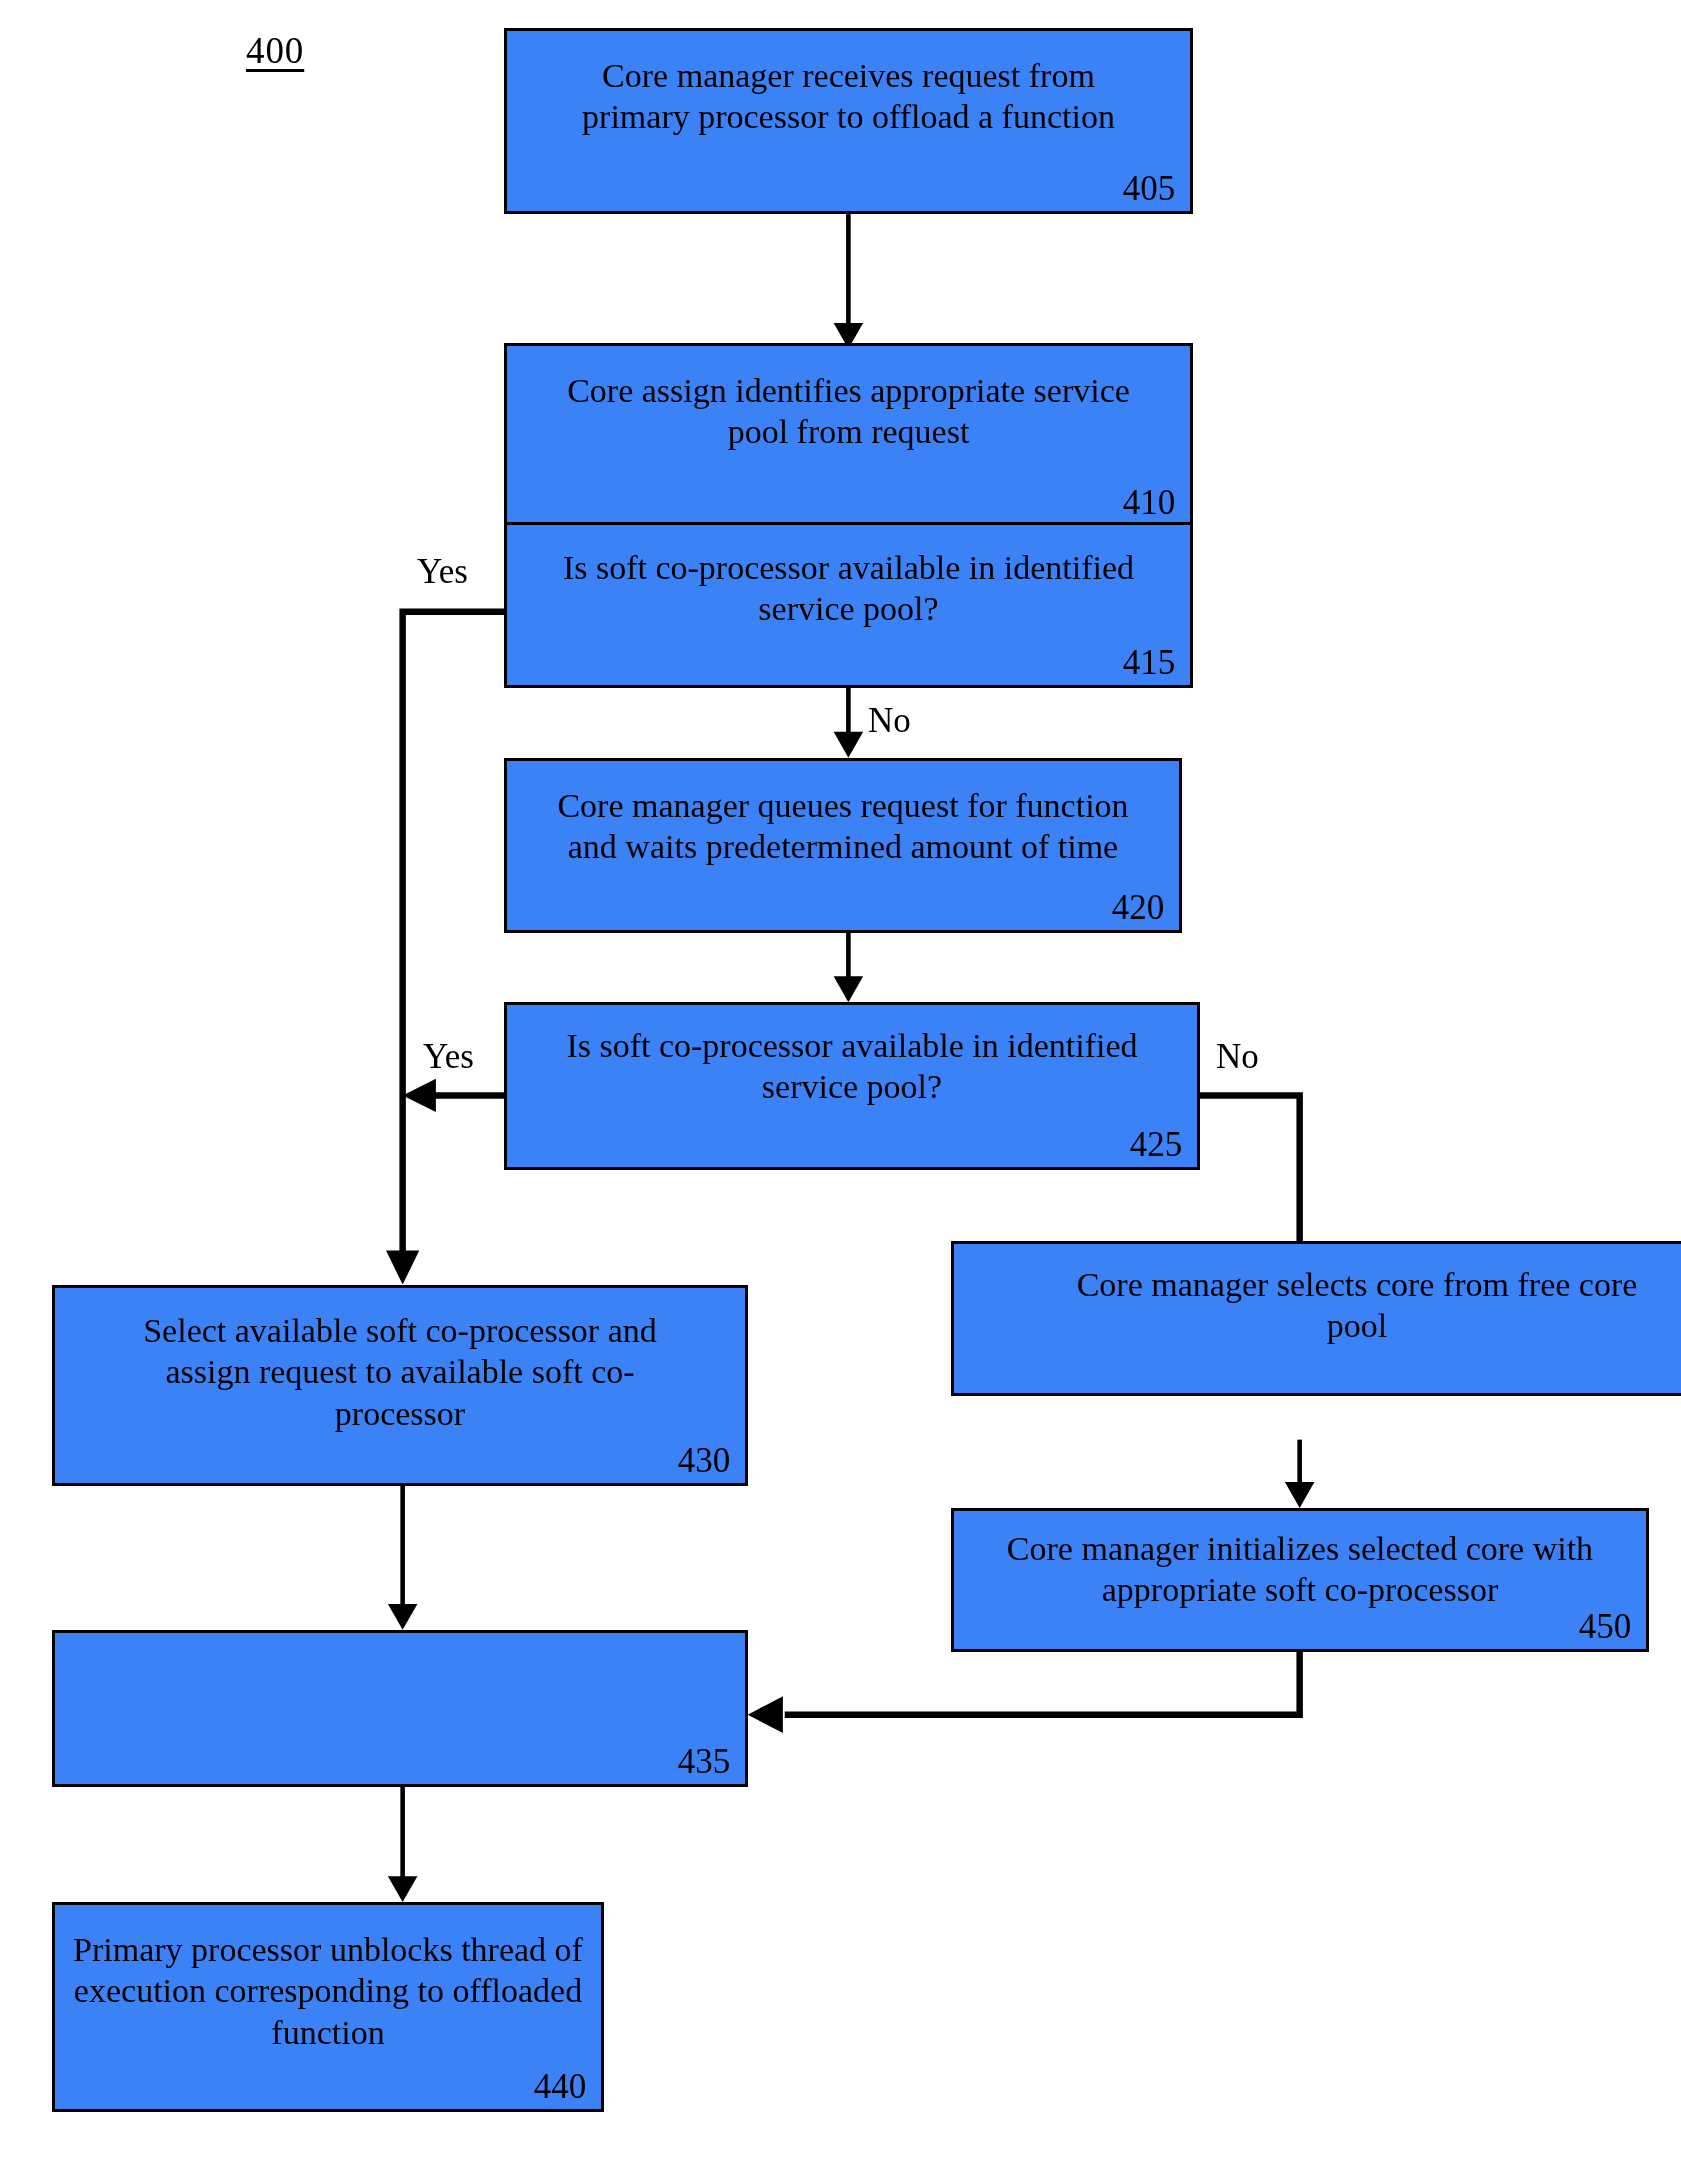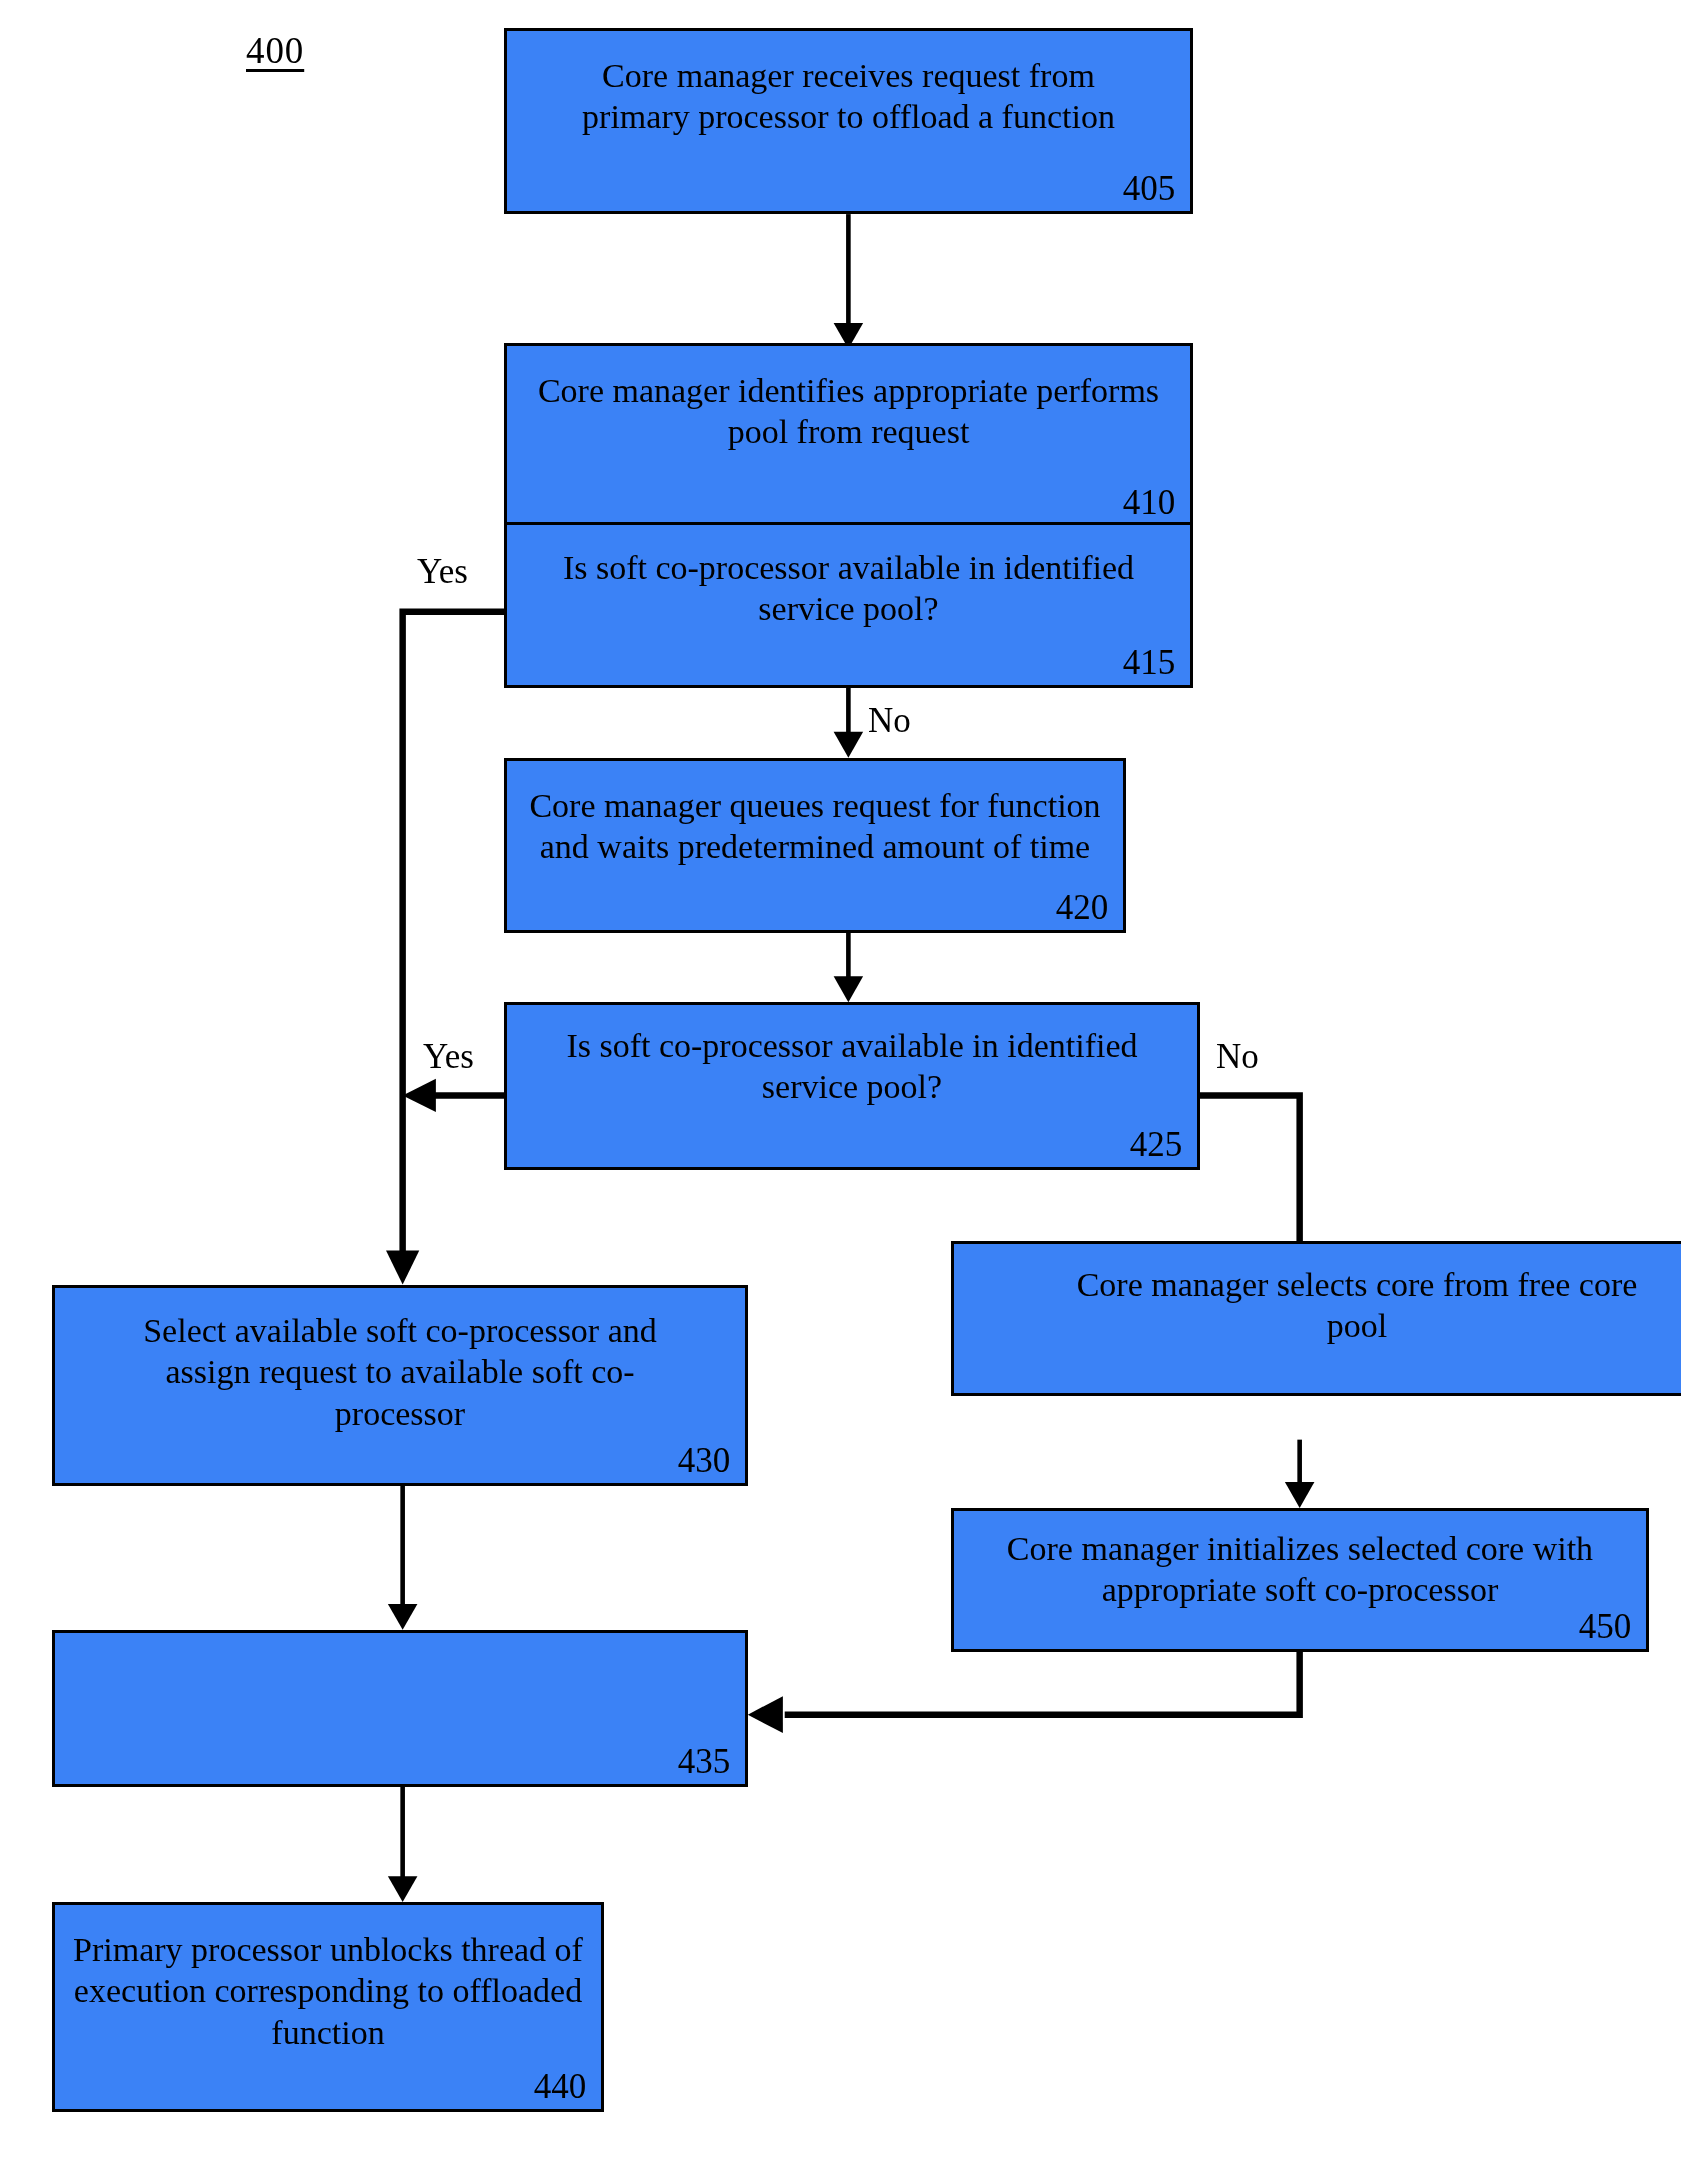--- a/index.html
+++ b/index.html
@@ -118,35 +118,35 @@
   <div class="node" style="left:504px; top:28px; width:689px; height:186px;">
     <div class="node-text" style="top:24px;">
       <span>Core manager receives request from</span><br>
       <span>primary processor to offload a function</span>
     </div>
     <div class="node-ref">405</div>
   </div>
 
   <div class="node" style="left:504px; top:343px; width:689px; height:185px;">
     <div class="node-text" style="top:24px;">
-      <span>Core manager identifies appropriate performs</span><br>
+      <span>Core assign identifies appropriate service</span><br>
       <span>pool from request</span>
     </div>
     <div class="node-ref">410</div>
   </div>
 
   <div class="node" style="left:504px; top:522px; width:689px; height:166px;">
     <div class="node-text" style="top:22px;">
       <span>Is soft co-processor available in identified</span><br>
       <span>service pool?</span>
     </div>
     <div class="node-ref">415</div>
   </div>
 
-  <div class="node" style="left:504px; top:758px; width:622px; height:175px;">
+  <div class="node" style="left:504px; top:758px; width:678px; height:175px;">
     <div class="node-text" style="top:24px;">
       <span>Core manager queues request for function</span><br>
       <span>and waits predetermined amount of time</span>
     </div>
     <div class="node-ref">420</div>
   </div>
 
   <div class="node" style="left:504px; top:1002px; width:696px; height:168px;">
     <div class="node-text" style="top:20px;">
       <span>Is soft co-processor available in identified</span><br>

